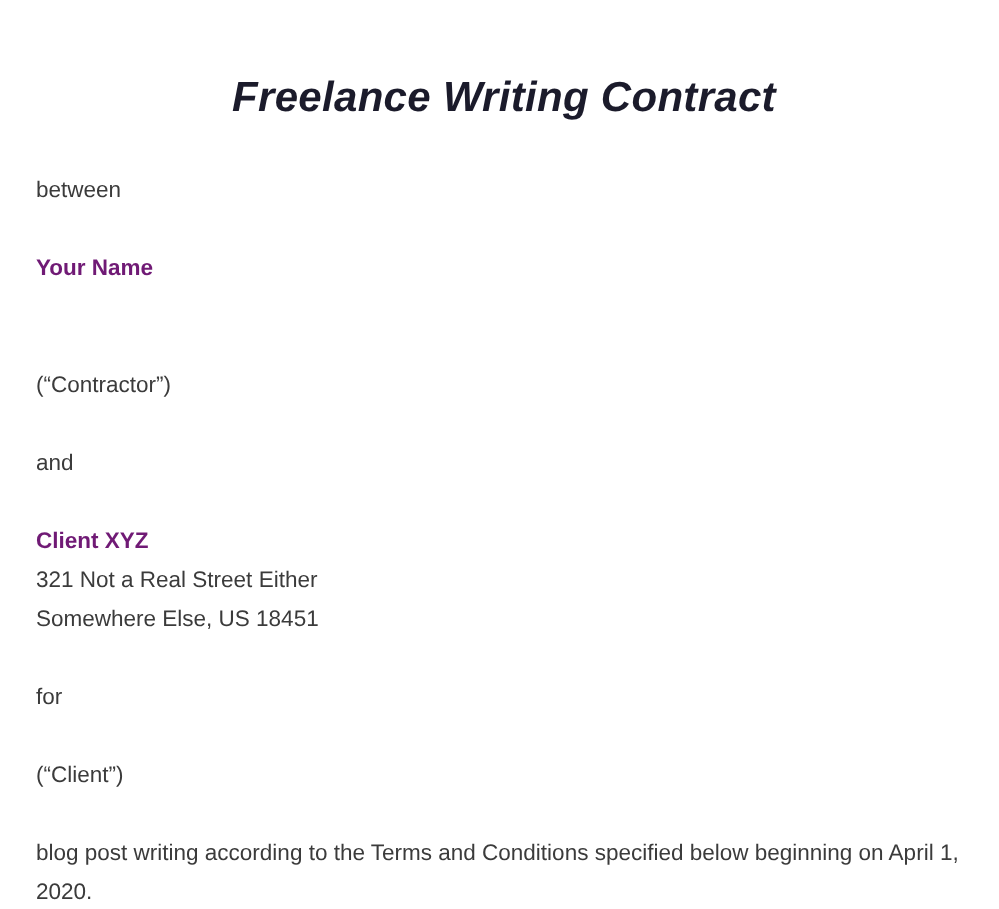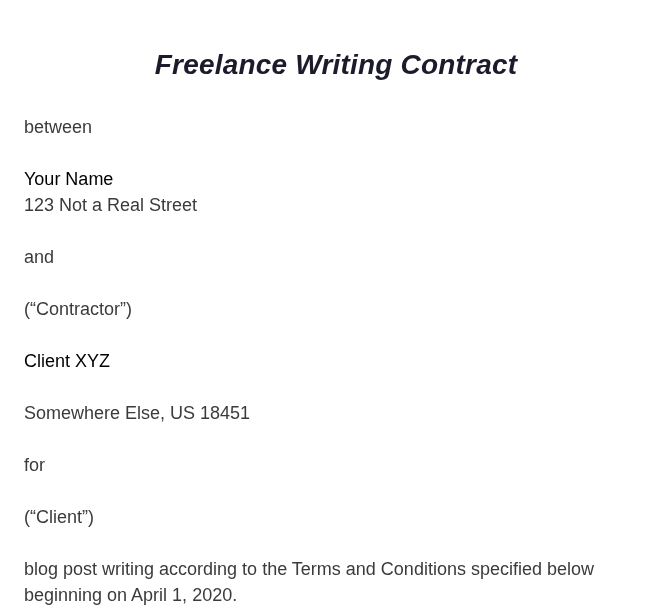--- a/index.html
+++ b/index.html
@@ -22,54 +22,54 @@
     font-size: 28px;
     font-weight: bold;
     font-style: italic;
     text-align: center;
     color: #1b1b2b;
     letter-spacing: 0.2px;
     margin: 4px 0 0 0;
     line-height: 38px;
   }
   .document p {
-    font-size: 18px;
+    font-size: 15px;
     line-height: 26px;
     margin: 26px 0;
     max-width: 625px;
   }
   .document p.party-block strong {
-    font-weight: normal;
-    color: #000000;
+    font-weight: bold;
+    color: #701a75;
   }
   .document p.intro {
     margin-top: 30px;
   }
 </style>
 </head>
 <body>
 
 <main class="document">
 
   <h1 class="doc-title">Freelance Writing Contract</h1>
 
   <p class="intro">between</p>
 
   <p class="party-block">
     <strong>Your Name</strong><br>
-    <span>123 Not a Real Street</span><br>
+    <br>
   </p>
+
+  <p>(“Contractor”)</p>
 
   <p>and</p>
 
-  <p>(“Contractor”)</p>
-
   <p class="party-block">
     <strong>Client XYZ</strong><br>
-    <br>
+    <span>321 Not a Real Street Either</span><br>
     <span>Somewhere Else, US 18451</span>
   </p>
 
   <p>for</p>
 
   <p>(“Client”)</p>
 
   <p>blog post writing according to the Terms and Conditions specified below beginning on April 1, 2020.</p>
 
 </main>

